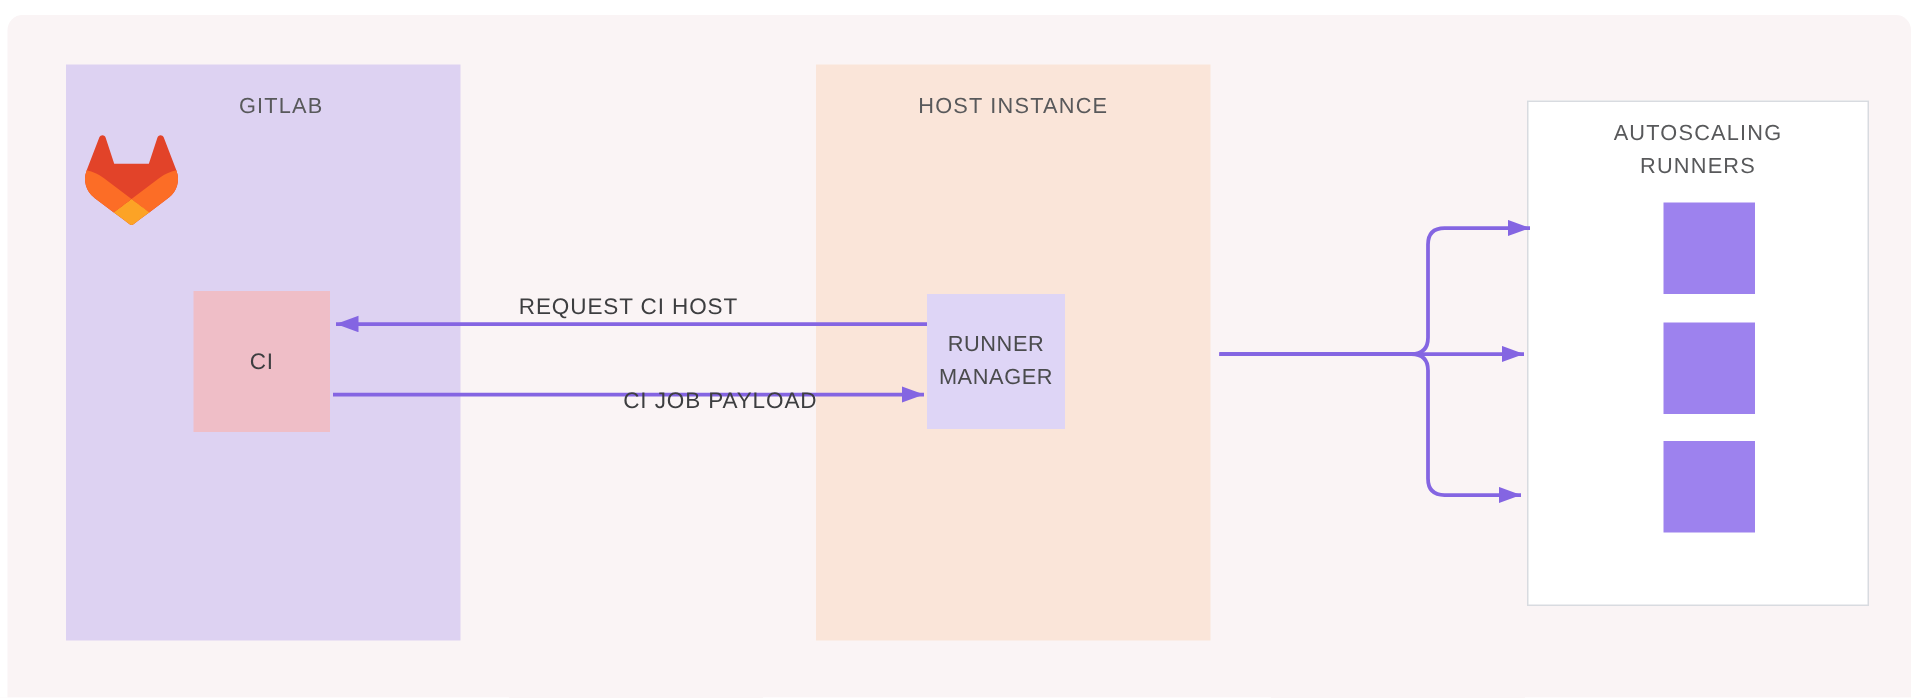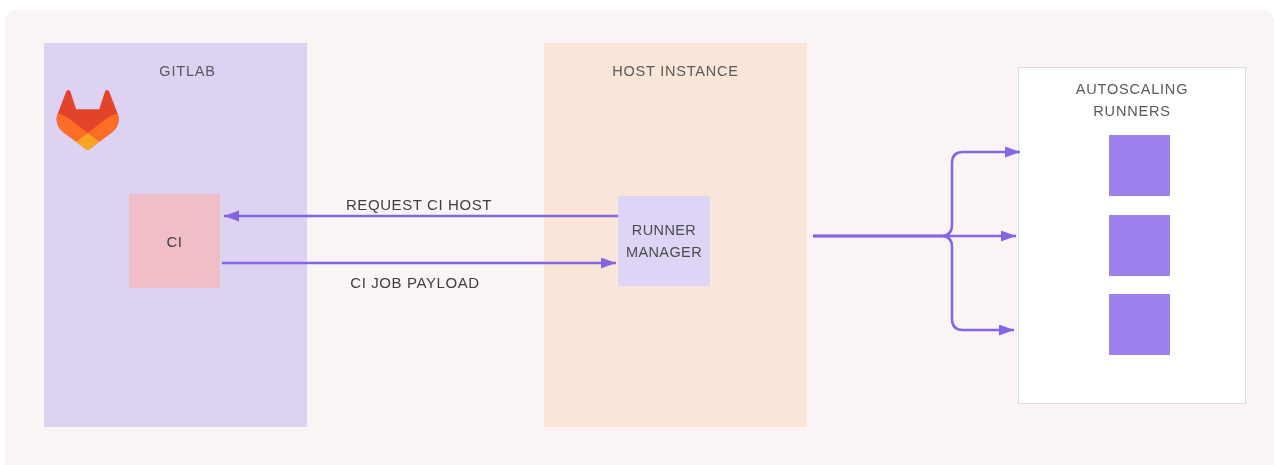--- a/index.html
+++ b/index.html
@@ -84,21 +84,21 @@
 
   .flow-label {
     position: absolute;
     width: 260px;
     text-align: center;
     font-size: 15px;
     letter-spacing: 0.6px;
     color: var(--label-text, #3d3e40);
   }
   .label-request { left: 289px; top: 196px; }
-  .label-payload { left: 285px; top: 274px; }
+  .label-payload { left: 285px; top: 259px; text-align: right; }
 
   svg.flows { position: absolute; inset: 0; pointer-events: none; }
   .flow-line { stroke: var(--arrow, #8465e2); stroke-width: 2.5; fill: none; }
   .arrowhead { fill: var(--arrow, #8465e2); }
 </style>
 </head>
 <body>
 
 <div class="canvas-bg"></div>
 

